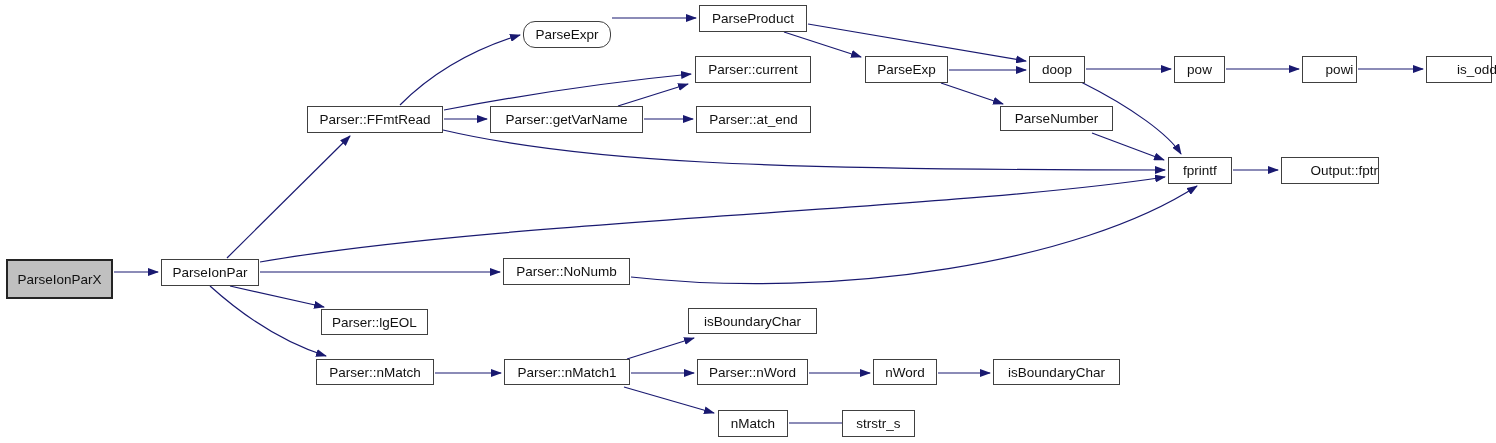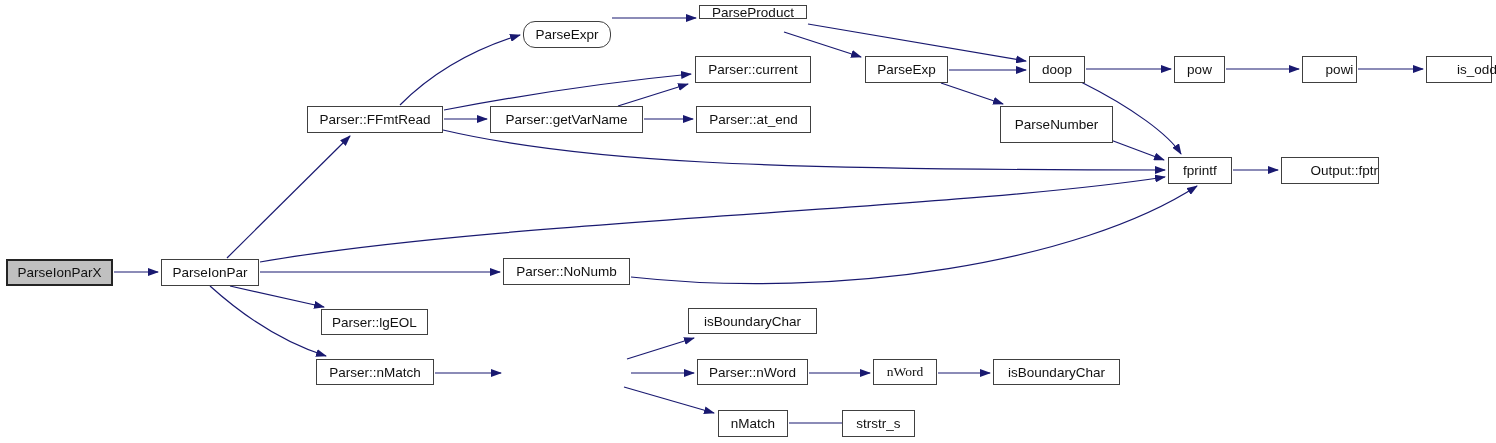--- a/index.html
+++ b/index.html
@@ -76,33 +76,33 @@
       <path d="M 618,106 L 688,84" class="edge" marker-end="url(#arrow)"></path>
       <path d="M 644,119 L 693,119" class="edge" marker-end="url(#arrow)"></path>
       <path d="M 435,373 L 501,373" class="edge" marker-end="url(#arrow)"></path>
       <path d="M 627,359 L 694,338" class="edge" marker-end="url(#arrow)"></path>
       <path d="M 631,373 L 694,373" class="edge" marker-end="url(#arrow)"></path>
       <path d="M 624,387 L 714,413" class="edge" marker-end="url(#arrow)"></path>
       <path d="M 809,373 L 870,373" class="edge" marker-end="url(#arrow)"></path>
       <path d="M 938,373 L 990,373" class="edge" marker-end="url(#arrow)"></path>
       <path d="M 789,423 L 866,423" class="edge" marker-end="url(#arrow)"></path>
     </svg>
-<div class="node root" style="left: 6px; top: 259px; width: 107px; height: 27px;">
+<div class="node root" style="left: 6px; top: 259px; width: 107px; height: 40px;">
       <span>ParseIonParX</span>
     </div>
     <div class="node" style="left: 161px; top: 259px; width: 98px; height: 27px;">
       <span>ParseIonPar</span>
     </div>
     <div class="node" style="left: 307px; top: 106px; width: 136px; height: 27px;">
       <span>Parser::FFmtRead</span>
     </div>
     <div class="node" style="left: 523px; top: 21px; width: 88px; height: 27px; border-radius: 12px;">
       <span>ParseExpr</span>
     </div>
-    <div class="node" style="left: 699px; top: 5px; width: 108px; height: 14px;">
+    <div class="node" style="left: 699px; top: 5px; width: 108px; height: 27px;">
       <span>ParseProduct</span>
     </div>
     <div class="node" style="left: 695px; top: 56px; width: 116px; height: 27px;">
       <span>Parser::current</span>
     </div>
     <div class="node" style="left: 865px; top: 56px; width: 83px; height: 27px;">
       <span>ParseExp</span>
     </div>
     <div class="node" style="left: 490px; top: 106px; width: 153px; height: 27px;">
       <span>Parser::getVarName</span>
@@ -115,45 +115,48 @@
     </div>
     <div class="node" style="left: 1174px; top: 56px; width: 51px; height: 27px;">
       <span>pow</span>
     </div>
     <div class="node" style="left: 1302px; top: 56px; width: 55px; height: 27px; padding-left: 20px;">
       <span>powi</span>
     </div>
     <div class="node" style="left: 1426px; top: 56px; width: 66px; height: 27px; padding-left: 36px;">
       <span>is_odd</span>
     </div>
-    <div class="node" style="left: 1000px; top: 106px; width: 113px; height: 37px;">
+    <div class="node" style="left: 1000px; top: 106px; width: 113px; height: 25px;">
       <span>ParseNumber</span>
     </div>
     <div class="node" style="left: 1168px; top: 157px; width: 64px; height: 27px;">
       <span>fprintf</span>
     </div>
     <div class="node" style="left: 1281px; top: 157px; width: 98px; height: 27px; justify-content: flex-end;">
       <span>Output::fptr</span>
     </div>
     <div class="node" style="left: 503px; top: 258px; width: 127px; height: 27px;">
       <span>Parser::NoNumb</span>
     </div>
     <div class="node" style="left: 321px; top: 309px; width: 107px; height: 26px;">
       <span>Parser::lgEOL</span>
     </div>
     <div class="node" style="left: 316px; top: 359px; width: 118px; height: 26px;">
       <span>Parser::nMatch</span>
     </div>
+    <div class="node" style="left: 504px; top: 359px; width: 126px; height: 26px;">
+      <span>Parser::nMatch1</span>
+    </div>
     <div class="node" style="left: 688px; top: 308px; width: 129px; height: 26px;">
       <span>isBoundaryChar</span>
     </div>
     <div class="node" style="left: 697px; top: 359px; width: 111px; height: 26px;">
       <span>Parser::nWord</span>
     </div>
-    <div class="node" style="left: 873px; top: 359px; width: 64px; height: 26px; font-family: Liberation Serif, serif;">
+    <div class="node" style="left: 873px; top: 359px; width: 64px; height: 26px;">
       <span>nWord</span>
     </div>
     <div class="node" style="left: 993px; top: 359px; width: 127px; height: 26px;">
       <span>isBoundaryChar</span>
     </div>
     <div class="node" style="left: 718px; top: 410px; width: 70px; height: 27px;">
       <span>nMatch</span>
     </div>
     <div class="node" style="left: 842px; top: 410px; width: 73px; height: 27px;">
       <span>strstr_s</span>

